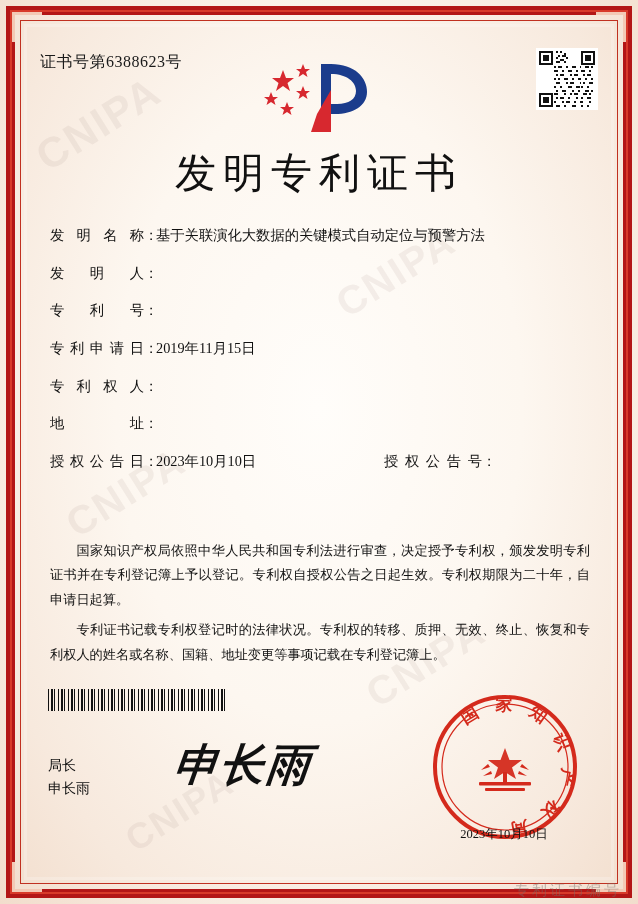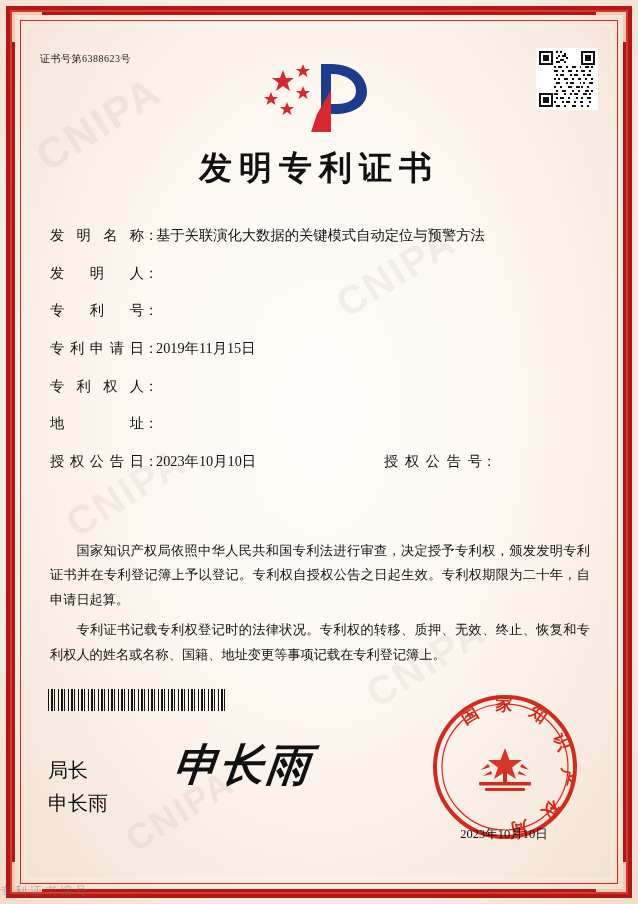--- a/index.html
+++ b/index.html
@@ -87,21 +87,21 @@
   .content {
     position: absolute;
     left: 34px; top: 34px;
     width: 570px;
     height: 836px;
   }
 
   .cert-no {
     position: absolute;
     left: 6px; top: 18px;
-    font-size: 10px;
+    font-size: 16px;
     color: #1a1a1a;
     letter-spacing: 0.5px;
   }
 
   
   .qr {
     position: absolute;
     right: 6px; top: 14px;
     width: 62px; height: 62px;
     background: #ffffff;
@@ -118,22 +118,22 @@
     top: 26px;
     width: 120px;
     height: 76px;
   }
 
   .title {
     position: absolute;
     left: 0; right: 0;
     top: 112px;
     text-align: center;
-    font-size: 33px;
-    font-weight: bold;
+    font-size: 41px;
+    font-weight: normal;
     letter-spacing: 7px;
     color: #111;
     font-family: "Liberation Serif", serif;
   }
 
   
   .fields {
     position: absolute;
     left: 16px;
     top: 190px;
@@ -194,21 +194,21 @@
       #111 0px, #111 1px, transparent 1px, transparent 3px,
       #111 3px, #111 5px, transparent 5px, transparent 6px,
       #111 6px, #111 7px, transparent 7px, transparent 10px);
   }
 
   
   .sig-label {
     position: absolute;
     left: 14px;
     top: 720px;
-    font-size: 20px;
+    font-size: 14px;
     color: #111;
     line-height: 1.65;
   }
   .signature {
     position: absolute;
     left: 140px;
     top: 702px;
     font-size: 44px;
     color: #111;
     font-family: "Liberation Serif", serif;
@@ -231,24 +231,24 @@
     right: 30px;
     top: 792px;
     width: 140px;
     text-align: center;
     font-size: 12.5px;
     color: #111;
   }
 
   .footer-note {
     position: absolute;
-    left: 0; right: 0;
+    left: 0; right: 16px;
     bottom: 4px;
-    text-align: left;
-    font-size: 12px;
+    text-align: right;
+    font-size: 15px;
     color: rgba(120,110,105,0.45);
     letter-spacing: 3px;
   }
 </style>
 </head>
 <body>
 
 <div id="certificate">
 
   <div class="watermark wm1">CNIPA</div>

